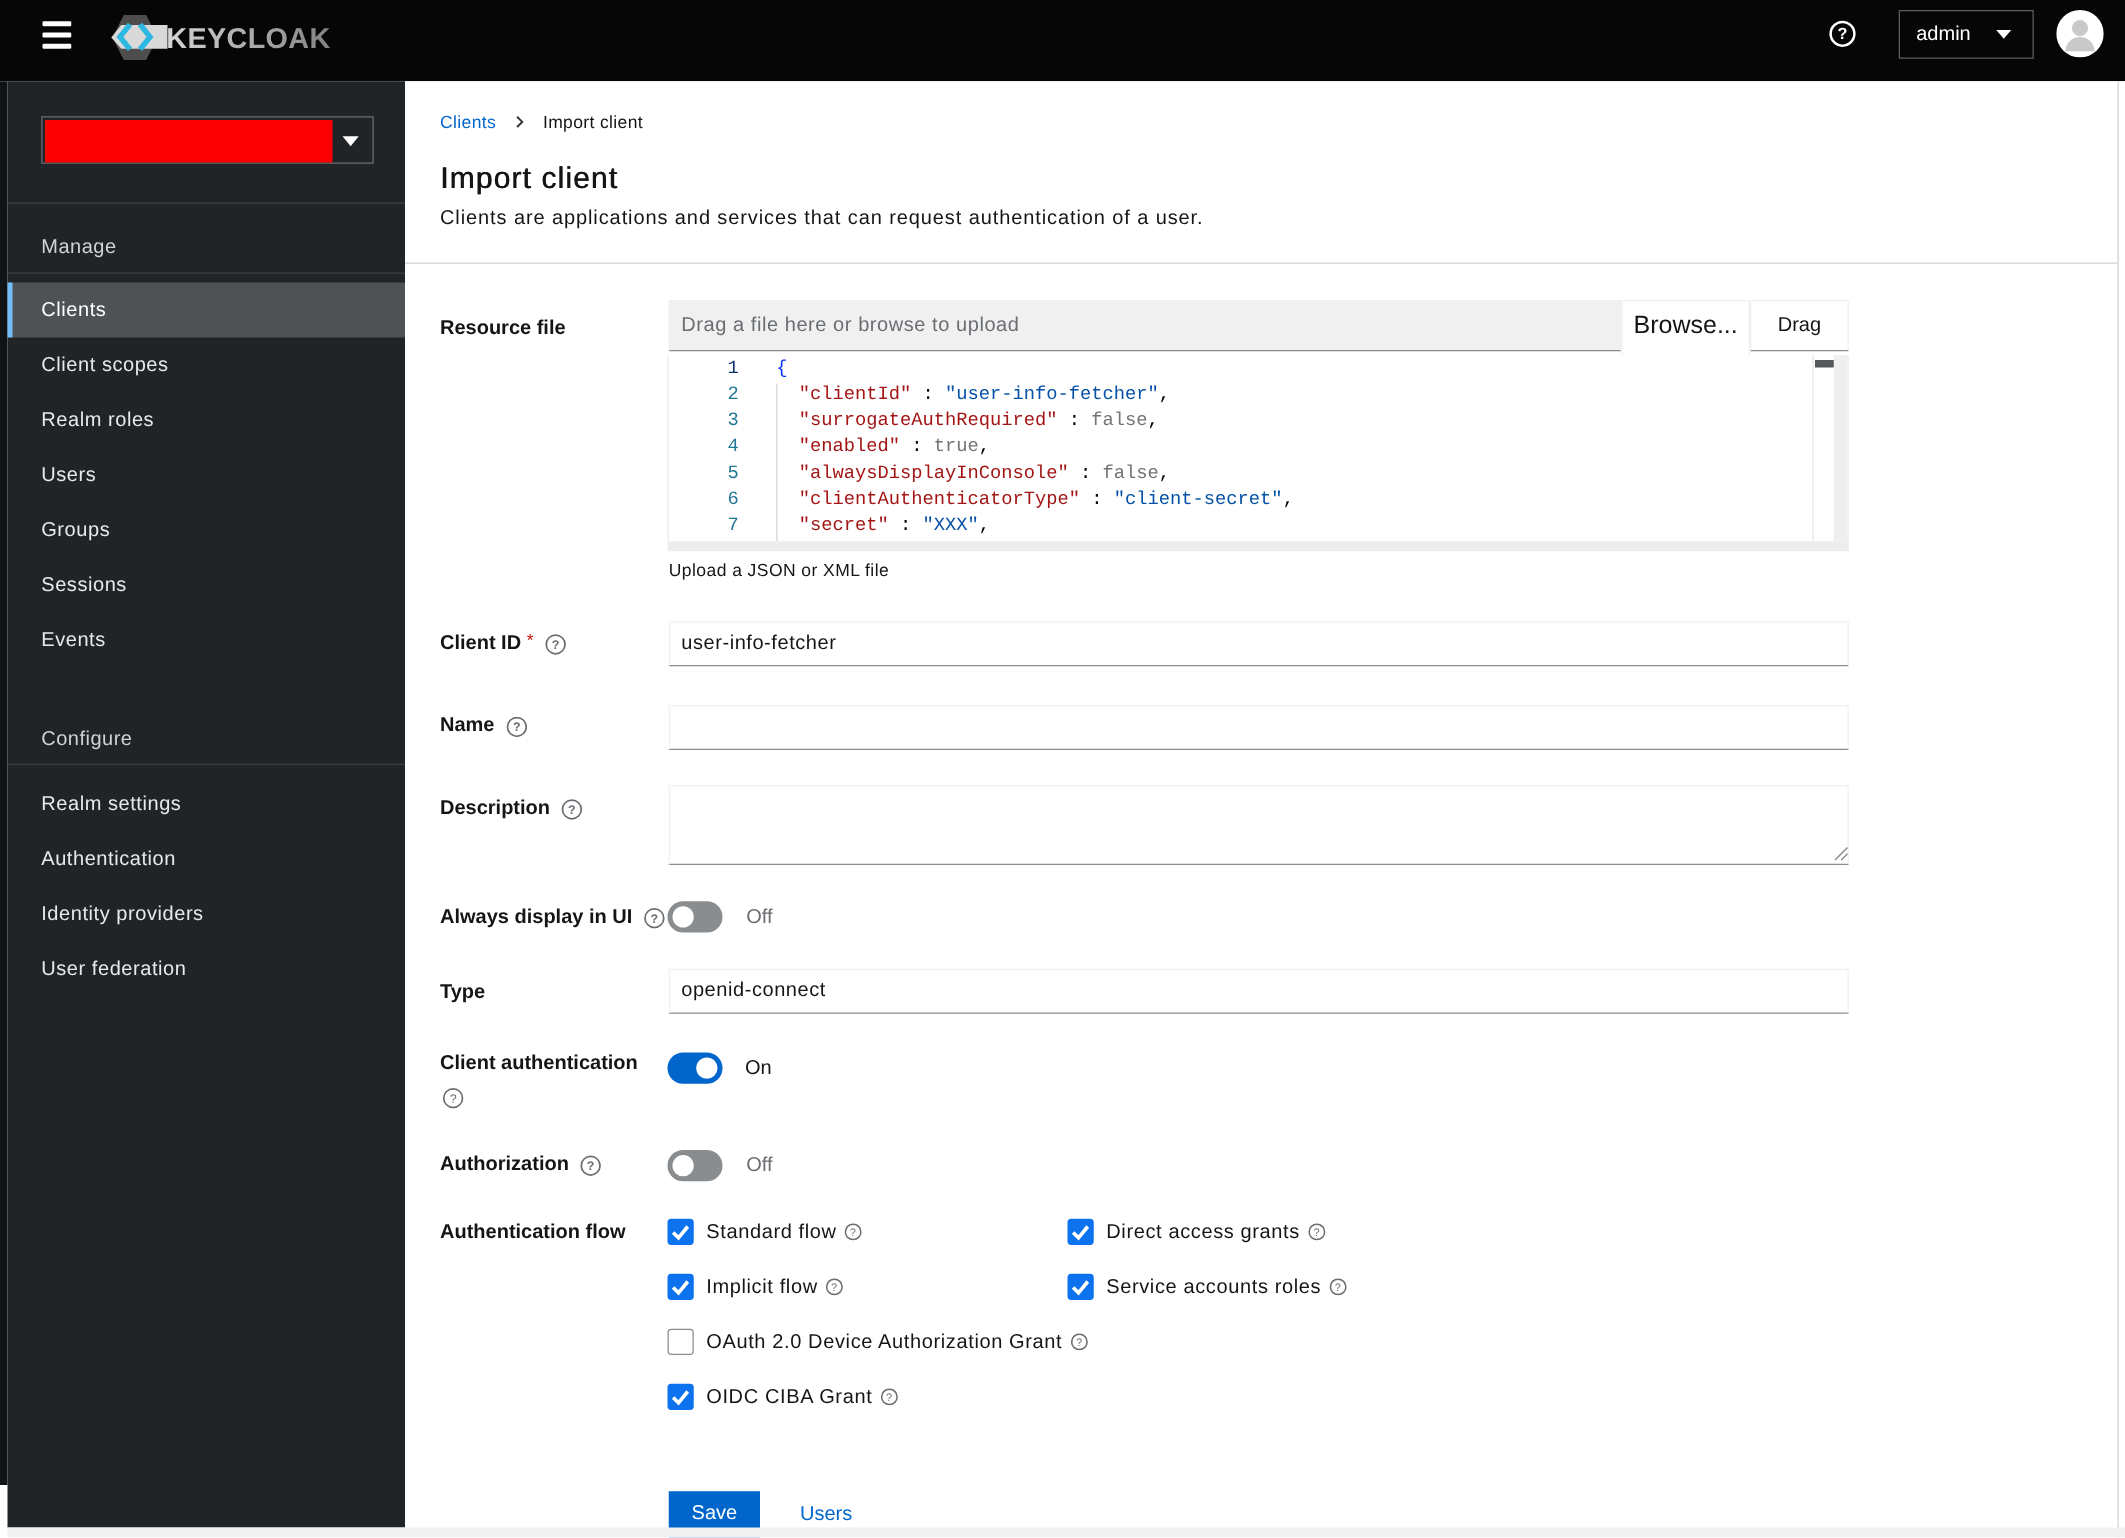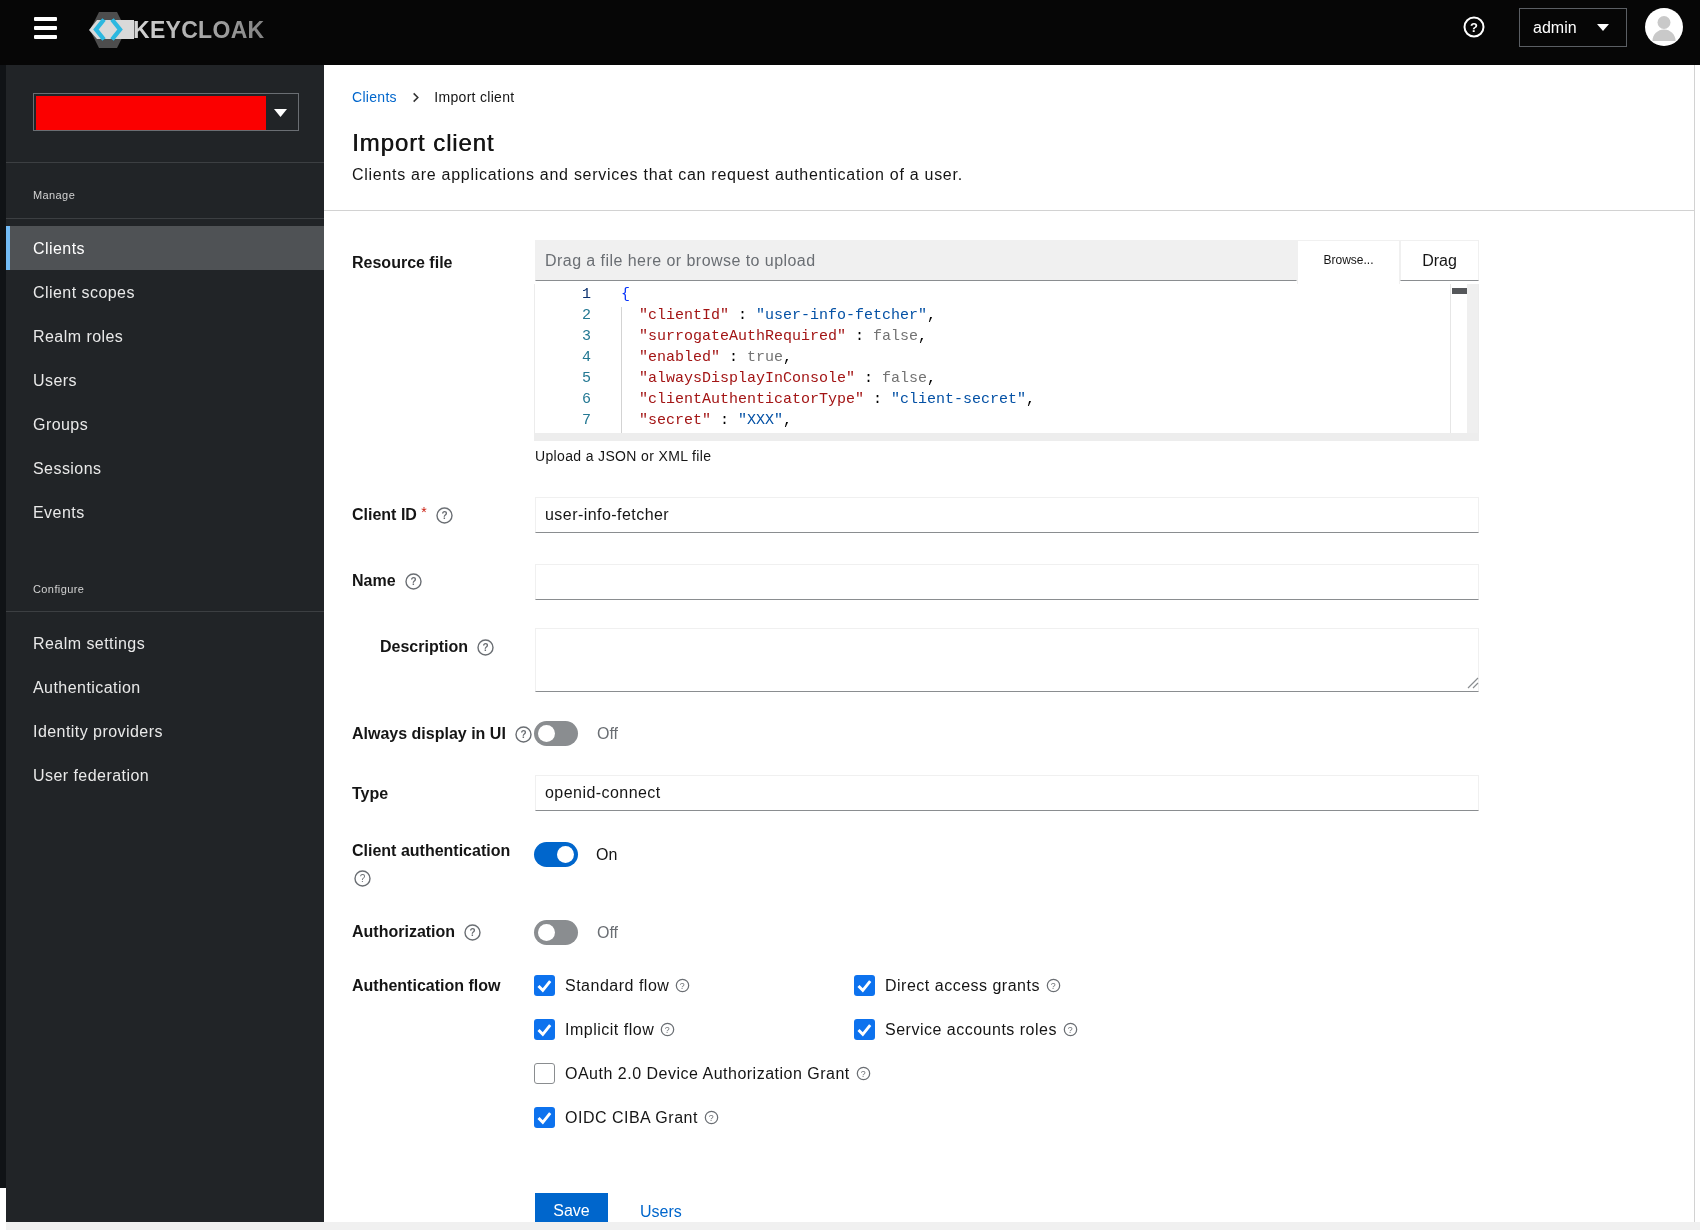--- a/index.html
+++ b/index.html
@@ -10,21 +10,21 @@
 
 #header { position:absolute; left:0; top:0; width:1700px; height:65px; background:#060606; }
 .hbar { position:absolute; left:34px; width:23px; height:4px; background:#fff; border-radius:1px; }
 
 
 #sidebar { position:absolute; left:6px; top:65px; width:318px; height:1157px; background:#212427; }
 #leftstrip { position:absolute; left:0; top:65px; width:6px; height:1123px; background:#101316; }
 #leftstrip2 { position:absolute; left:0; top:1188px; width:6px; height:42px; background:#ffffff; }
 #bottomstrip { position:absolute; left:6px; top:1222px; width:1694px; height:8px; background:#f0f0f0; }
 .navdiv { position:absolute; left:0px; width:318px; height:1px; background:#3c3f42; }
-.navsec { position:absolute; left:27px; font-size:11px; color:#d2d2d2; letter-spacing:0.4px; }
+.navsec { position:absolute; left:27px; font-size:16px; color:#d2d2d2; letter-spacing:0.4px; }
 .navitem { position:absolute; left:27px; font-size:16px; color:#e9e9e9; letter-spacing:0.45px; }
 #navsel { position:absolute; left:0; top:226px; width:318px; height:44px; background:#4f5255; }
 #navselbar { position:absolute; left:0; top:226px; width:4px; height:44px; background:#73bcf7; }
 
 
 #main { position:absolute; left:324px; top:65px; width:1370px; height:1157px; background:#fff; }
 #rightgutter { position:absolute; left:1694px; top:65px; width:6px; height:1165px; background:#fff; border-left:1px solid #d2d2d2; }
 
 .crumb { font-size:14px; letter-spacing:0.3px; }
 a.bluelink { color:#0066cc; text-decoration:none; }
@@ -52,21 +52,21 @@
 
 
 #editor { position:absolute; left:534px; top:284px; width:945px; height:149px; background:#fff; font-family:"Liberation Mono", monospace; font-size:15px; line-height:21px; overflow:hidden; border-left:1px solid #ececec; border-right:1px solid #ececec; }
 .lnum { position:absolute; left:0; width:56px; text-align:right; color:#237893; }
 .cline { position:absolute; left:86px; white-space:pre; color:#000; }
 .ck { color:#a31515; }
 .cv { color:#0451a5; }
 .cb2 { color:#737373; }
 .cbr { color:#0431fa; }
 
-.btn-browse { position:absolute; left:1297px; top:240px; width:103px; height:56px; background:#fff; border:1px solid #f0f0f0; border-bottom:2px solid #0066cc; font-size:12px; color:#151515; text-align:center; line-height:38px; }
+.btn-browse { position:absolute; left:1297px; top:240px; width:103px; height:56px; background:#fff; border:1px solid #f0f0f0; border-bottom:2px solid #0066cc; font-size:20px; color:#151515; text-align:center; line-height:38px; }
 .btn-clear { position:absolute; left:1400px; top:240px; width:79px; height:41px; background:#fff; border:1px solid #f0f0f0; border-bottom:1px solid #8a8d90; font-size:16px; color:#151515; text-align:center; line-height:39px; }
 </style>
 </head>
 <body>
 
 <div id="header">
   <div class="hbar" style="top:17px"></div>
   <div class="hbar" style="top:26px"></div>
   <div class="hbar" style="top:35px"></div>
   <svg width="230" height="52" style="position:absolute;left:88px;top:6px" viewBox="0 0 230 52">
@@ -180,21 +180,21 @@
       <text x="8.5" y="12" text-anchor="middle" font-size="10" fill="#6a6e73" font-family="Liberation Sans, sans-serif">?</text>
     </svg></div>
 <div class="input" style="left:535px;top:497px;width:944px;height:36px;">user-info-fetcher</div>
 
 <div class="lblrow" style="left:352px;top:572px;">Name<svg class="qicon q" viewBox="0 0 17 17" style="width:17px;height:17px">
       <circle cx="8.5" cy="8.5" r="7.5" fill="none" stroke="#6a6e73" stroke-width="1.4"></circle>
       <text x="8.5" y="12" text-anchor="middle" font-size="10" fill="#6a6e73" font-family="Liberation Sans, sans-serif">?</text>
     </svg></div>
 <div class="input" style="left:535px;top:564px;width:944px;height:36px;"></div>
 
-<div class="lblrow" style="left:352px;top:638px;margin-left:28px;">Description<svg class="qicon q" viewBox="0 0 17 17" style="width:17px;height:17px">
+<div class="lblrow" style="left:352px;top:638px;">Description<svg class="qicon q" viewBox="0 0 17 17" style="width:17px;height:17px">
       <circle cx="8.5" cy="8.5" r="7.5" fill="none" stroke="#6a6e73" stroke-width="1.4"></circle>
       <text x="8.5" y="12" text-anchor="middle" font-size="10" fill="#6a6e73" font-family="Liberation Sans, sans-serif">?</text>
     </svg></div>
 <div class="input" style="left:535px;top:628px;width:944px;height:64px;"></div>
 <svg class="abs" width="12" height="12" style="left:1467px;top:677px" viewBox="0 0 12 12">
     <path d="M11,1 L1,11 M11,6 L6,11" stroke="#8a8d90" stroke-width="1.2" fill="none"></path>
   </svg>
 
 <div class="lblrow" style="left:352px;top:725px;">Always display in UI<svg class="qicon q" viewBox="0 0 17 17" style="width:17px;height:17px">
       <circle cx="8.5" cy="8.5" r="7.5" fill="none" stroke="#6a6e73" stroke-width="1.4"></circle>

